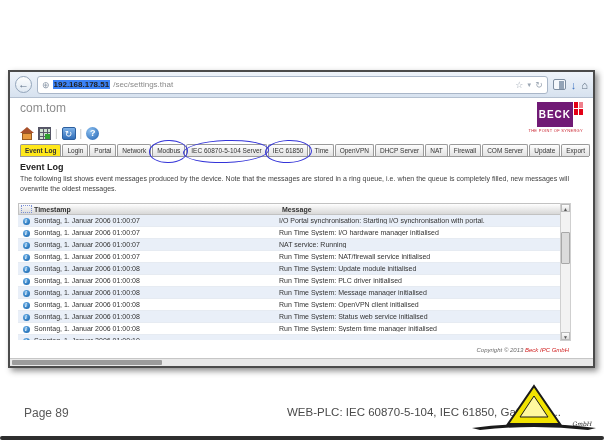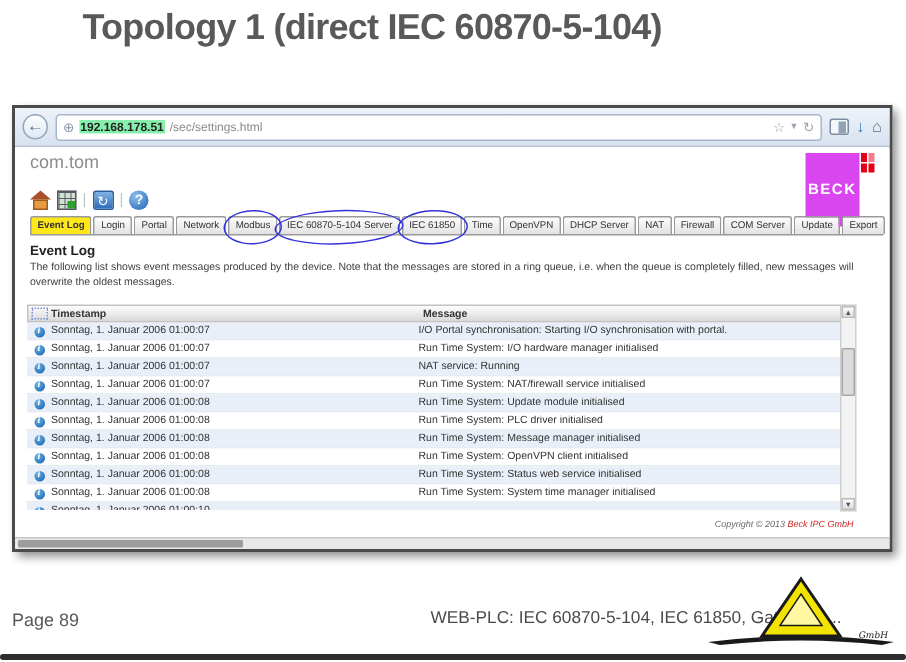--- a/index.html
+++ b/index.html
@@ -16,21 +16,21 @@
 
   .chrome { position:absolute; left:0; top:0; right:0; height:26px;
     background:linear-gradient(#eef3fa,#d7e2ef); border-bottom:1px solid #b4c0d0;
     display:flex; align-items:center; padding:0 5px; gap:5px; }
   .back-btn { width:17px; height:17px; border-radius:50%; border:1px solid #93a5bb;
     background:linear-gradient(#fdfefe,#dfe8f2); color:#5a6d85; font-size:11px; line-height:15px;
     text-align:center; flex:0 0 auto; }
   .addr { flex:1 1 auto; height:18px; background:#fff; border:1px solid #a9b6c8; border-radius:3px;
     display:flex; align-items:center; padding:0 4px; gap:3px; font-size:8px; min-width:0; }
   .globe { color:#8a97a8; font-size:9px; }
-  .url-host { background:#86efac; font-weight:bold; color:#222; padding:0 1px; }
+  .url-host { background:#3b82f6; font-weight:bold; color:#222; padding:0 1px; }
   .url-path { color:#8a8a8a; }
   .addr-spacer { flex:1; }
   .addr-ico { color:#9aa5b2; font-size:9px; }
   .addr-caret { color:#9aa5b2; font-size:6px; }
   .search { flex:0 0 auto; width:112px; height:18px; background:#fff; border:1px solid #a9b6c8;
     border-radius:3px; display:flex; align-items:center; padding:0 4px; gap:3px; font-size:8px; }
   .engine { width:10px; height:10px; background:#3a6fd8; color:#fff; font-size:7px; font-weight:bold;
     text-align:center; line-height:10px; border-radius:2px; }
   .search-ph { color:#9a9a9a; font-style:italic; flex:1; }
   .mag { position:relative; width:9px; height:9px; }
@@ -47,22 +47,22 @@
   
   .content { position:absolute; left:0; top:27px; right:0; bottom:8px; background:#fff; overflow:hidden; }
 
   .page-head { position:absolute; left:10px; top:2px; height:22px; display:flex; align-items:flex-start;flex-direction:column; }
   .brand { font-size:12px; color:#8d8d8d; margin-right:4px; }
   .page-title { font-size:13px; font-weight:bold; color:#35354a;
     background:linear-gradient(#ffee32,#ffe308); padding:3px 10px 4px 4px; }
 
   .beck { position:absolute; right:10px; top:3px; text-align:right; }
   .beck-row { display:flex; align-items:stretch; justify-content:flex-end; gap:1px; }
-  .beck-text { background:#d946ef; color:#fff; font-weight:bold; font-size:10px;
-    letter-spacing:1px; padding:19px 2px; font-family:"Liberation Sans", sans-serif; }
+  .beck-text { background:#701a75; color:#fff; font-weight:bold; font-size:10px;
+    letter-spacing:1px; padding:7px 2px; font-family:"Liberation Sans", sans-serif; }
   .beck-dots { display:grid; grid-template-columns:4px 4px; grid-template-rows:6px 6px; gap:1px; }
   .beck-dots span { background:#e30016; }
   .beck-dots span:nth-child(2) { background:#f0808c; }
   .beck-tag { font-size:4px; color:#c8202c; margin-top:1px; letter-spacing:0.3px; }
 
   .tools { position:absolute; left:10px; top:26px; height:16px; display:flex; align-items:center; gap:4px; }
   .sep { color:#c0c0c0; font-size:10px; }
   .ico-home { position:relative; width:14px; height:13px; }
   .ico-home .roof { position:absolute; left:0; top:0; width:0; height:0;
     border-left:7px solid transparent; border-right:7px solid transparent; border-bottom:6px solid #a8502a; }
@@ -118,49 +118,48 @@
     background:linear-gradient(90deg,#fdfdfd,#cycle,#d5d5d5); background:#dcdcdc; border:1px solid #a8a8a8; border-radius:1px; }
 
   .page-copy { position:absolute; right:24px; top:248px; font-size:6px; font-style:italic; color:#6a6a6a; }
   .page-copy b { color:#d02020; font-weight:normal; }
 
   .hscroll { position:absolute; left:0; right:0; bottom:0; height:8px; background:#e8e8e8; border-top:1px solid #c6c6c6; }
   .hs-thumb { position:absolute; left:2px; top:1px; width:150px; height:5px; background:#9c9c9c; border-radius:1px; }
 
   
   .footer { position:absolute; left:0; top:398px; width:604px; height:36px; font-size:11.5px; color:#4a4a4a; }
-  .f-page { position:absolute; left:8px; top:8px; font-size:12px; color:#595959; }
+  .f-page { position:absolute; left:24px; top:8px; font-size:12px; color:#595959; }
   .f-copy { position:absolute; left:66px; top:8px; }
   .f-subject { position:absolute; left:287px; top:8px; }
 
   .logo { position:absolute; left:468px; top:-14px; width:132px; height:50px; }
   .logo svg { position:absolute; left:0; top:0; }
   .logo-text { position:absolute; left:2px; top:22px; width:128px; text-align:center;
     font-family:"DejaVu Serif", serif; font-style:italic; font-weight:bold; font-size:13px; color:#1a1a1a;
     text-shadow:0 0 1px rgba(255,255,255,.6); }
   .logo-sub { position:absolute; right:8px; top:36px; font-family:"DejaVu Serif", serif; font-style:italic;
     font-size:6px; color:#1a1a1a; }
 
   .bottom-bar { position:absolute; left:0; bottom:1px; width:604px; height:4px; background:#2e2e2e; border-radius:2px; }
 </style>
 </head>
 <body>
 
 <div class="slide">
 
-  <div class="slide-title">Topology 1 (direct IEC 60870-5-104)</div>
 
   <div class="window">
 
     <div class="chrome">
       <div class="back-btn">←</div>
       <div class="addr">
         <span class="globe">⊕</span>
         <span class="url-host">192.168.178.51</span>
-        <span class="url-path">/sec/settings.html</span>
+        <span class="url-path">/sec/settings.that</span>
         <span class="addr-spacer"></span>
         <span class="addr-ico">☆</span>
         <span class="addr-caret">▼</span>
         <span class="addr-ico">↻</span>
       </div>
       <span class="tabview"></span>
       <span class="chrome-ico dl-arrow">↓</span>
       <span class="chrome-ico">⌂</span>
     </div>
 

